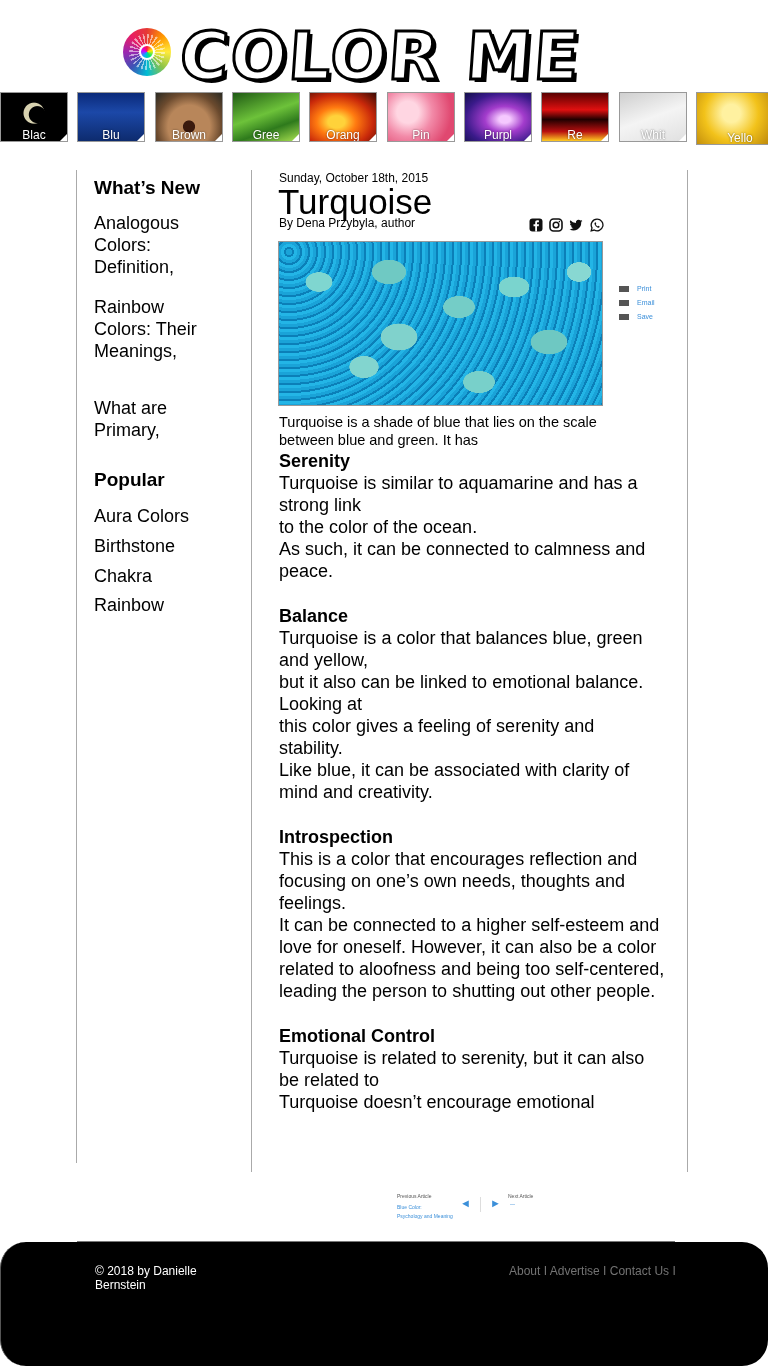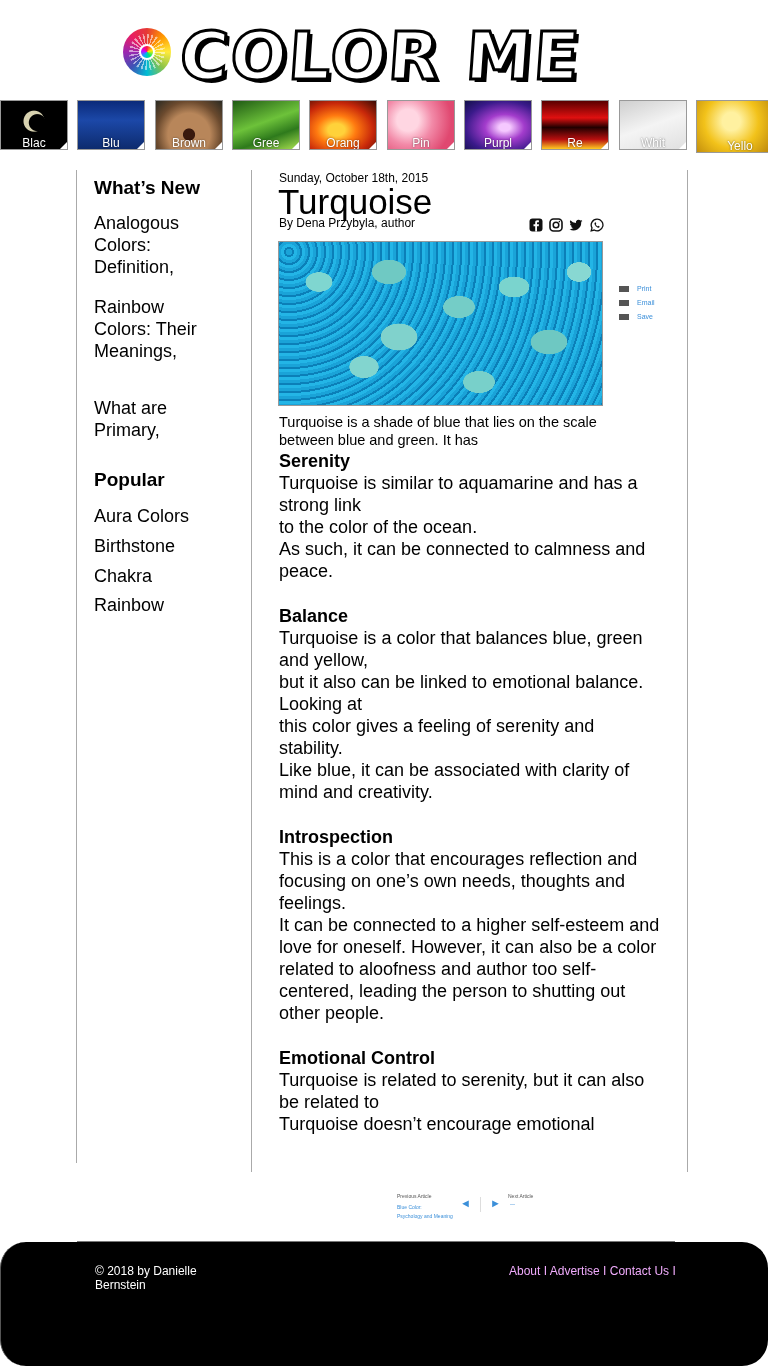--- a/index.html
+++ b/index.html
@@ -27,21 +27,21 @@
     left: 180px; top: 22px; font-family: "DejaVu Sans", sans-serif; font-weight: bold;
     font-size: 66px; letter-spacing: 2px; color: #fff; line-height: 70px;
     -webkit-text-stroke: 3px #000;
     text-shadow: 4px 3px 0 #000;
     transform: skewX(-4deg);
   }
 
   
   .tiles { left: 0; top: 88px; width: 768px; height: 54px; }
   .tile {
-    position: absolute; top: 12px; width: 68px; height: 50px; border: 1px solid #999; box-sizing: border-box;
+    position: absolute; top: 4px; width: 68px; height: 50px; border: 1px solid #999; box-sizing: border-box;
     overflow: hidden; cursor: pointer; padding-left: 24px;
   }
   .tile .lbl {
     position: absolute; left: 0; right: 0; bottom: -1px; text-align: center; color: #fff;
     font-size: 12px; line-height: 14px; text-shadow: 0 0 2px rgba(0,0,0,0.6);
   }
   .tile .corner {
     position: absolute; right: 0; bottom: 0; width: 0; height: 0;
     border-left: 7px solid transparent; border-bottom: 7px solid #fff;
   }
@@ -84,21 +84,21 @@
 
   
   .pn-lbl { font-size: 5px; color: #555; }
   .pn-link { font-size: 5px; color: #3b8fd9; cursor: pointer; }
   .arrow { font-size: 11px; color: #3b8fd9; cursor: pointer; }
 
   
   .footer-line { left: 77px; top: 1241px; width: 598px; height: 1px; background: #777; }
   .footer { left: 0; top: 1242px; width: 768px; height: 124px; background: #000; border-left: 1px solid #555; box-sizing: border-box; border-radius: 26px; }
   .footer .copy { position: absolute; left: 94px; top: 22px; color: #fff; font-size: 12px; line-height: 14px; width: 130px; }
-  .footer .links { position: absolute; left: 508px; top: 22px; color: #f0abfc; font-size: 12px; }
+  .footer .links { position: absolute; left: 508px; top: 22px; color: #737373; font-size: 12px; }
   .footer .links span { cursor: pointer; }
 </style>
 </head>
 <body>
 
 <div class="abs logo-wheel"></div>
 <div class="abs logo-text">COLOR ME</div>
 
 <div class="abs tiles" id="tiles">
     <div class="tile" style="left: 0px; background: radial-gradient(circle at 55% 45%, rgb(0, 0, 0) 0px, rgb(0, 0, 0) 8px, transparent 9px), radial-gradient(circle at 50% 42%, rgb(216, 210, 176) 0px, rgb(216, 210, 176) 10px, transparent 11px), rgb(0, 0, 0);">
@@ -196,21 +196,21 @@
 
   <h3>Balance</h3>
   <p style="width:370px;">Turquoise is a color that balances blue, green and yellow,</p>
   <p style="width:375px;">but it also can be linked to emotional balance. Looking at</p>
   <p style="width:340px;">this color gives a feeling of serenity and stability.</p>
   <p style="width:365px;">Like blue, it can be associated with clarity of mind and creativity.</p>
   <div class="gap"></div>
 
   <h3>Introspection</h3>
   <p style="width:375px;">This is a color that encourages reflection and focusing on one’s own needs, thoughts and feelings.</p>
-  <p style="width:392px;">It can be connected to a higher self-esteem and love for oneself. However, it can also be a color related to aloofness and author too self-centered, leading the person to shutting out other people.</p>
+  <p style="width:392px;">It can be connected to a higher self-esteem and love for oneself. However, it can also be a color related to aloofness and being too self-centered, leading the person to shutting out other people.</p>
   <div class="gap"></div>
 
   <h3>Emotional Control</h3>
   <p style="width:375px;">Turquoise is related to serenity, but it can also be related to</p>
   <p>Turquoise doesn’t encourage emotional</p>
 </div>
 
 <div class="abs pn-lbl" style="left:397px; top:1193px;">Previous Article</div>
 <div class="abs pn-link" style="left:397px; top:1204px;">Blue Color:</div>
 <div class="abs pn-link" style="left:397px; top:1213px;">Psychology and Meaning</div>

